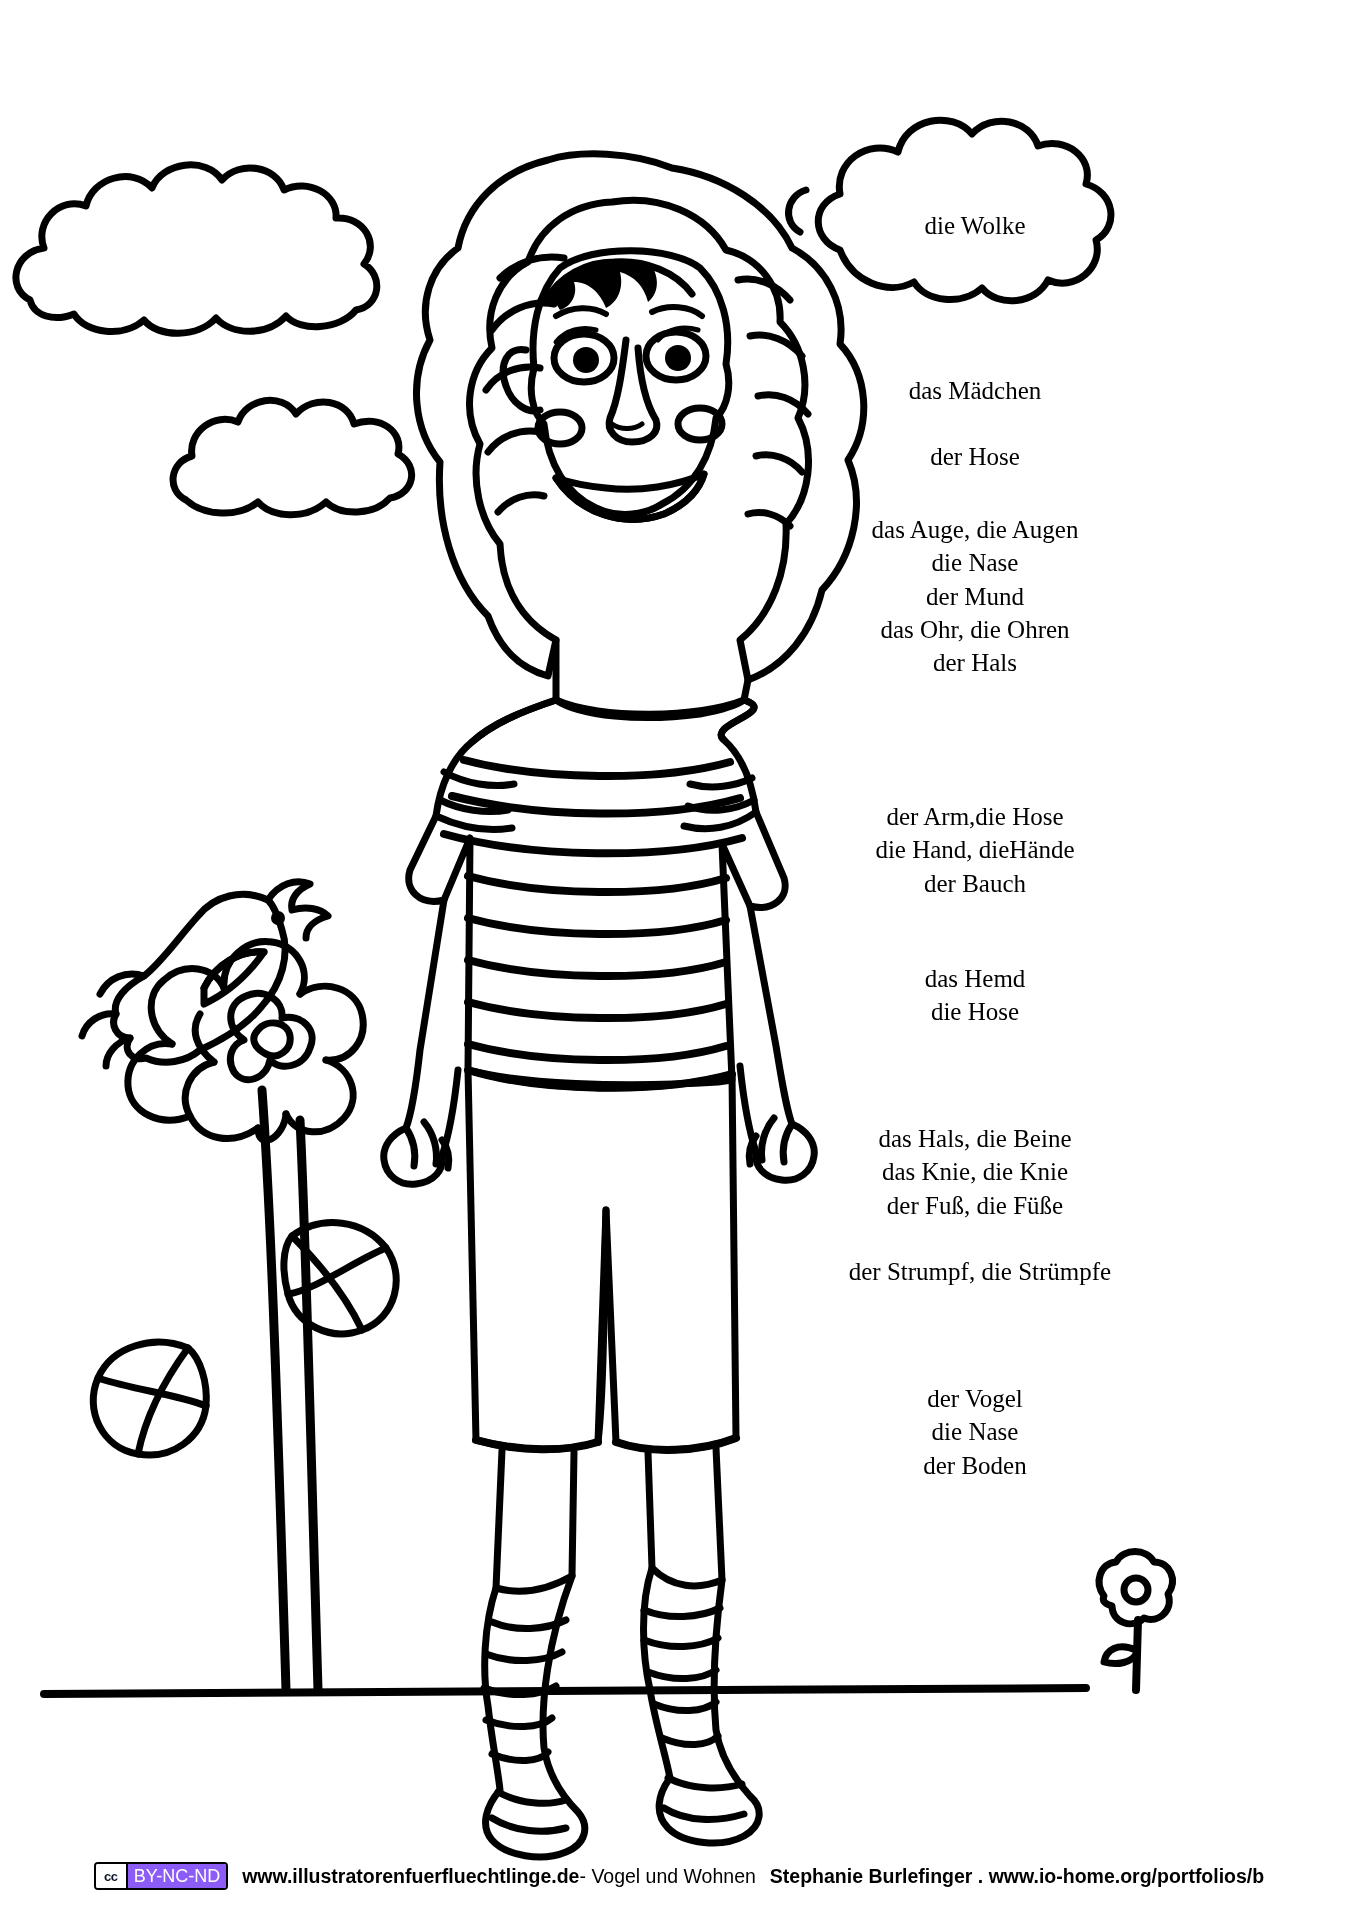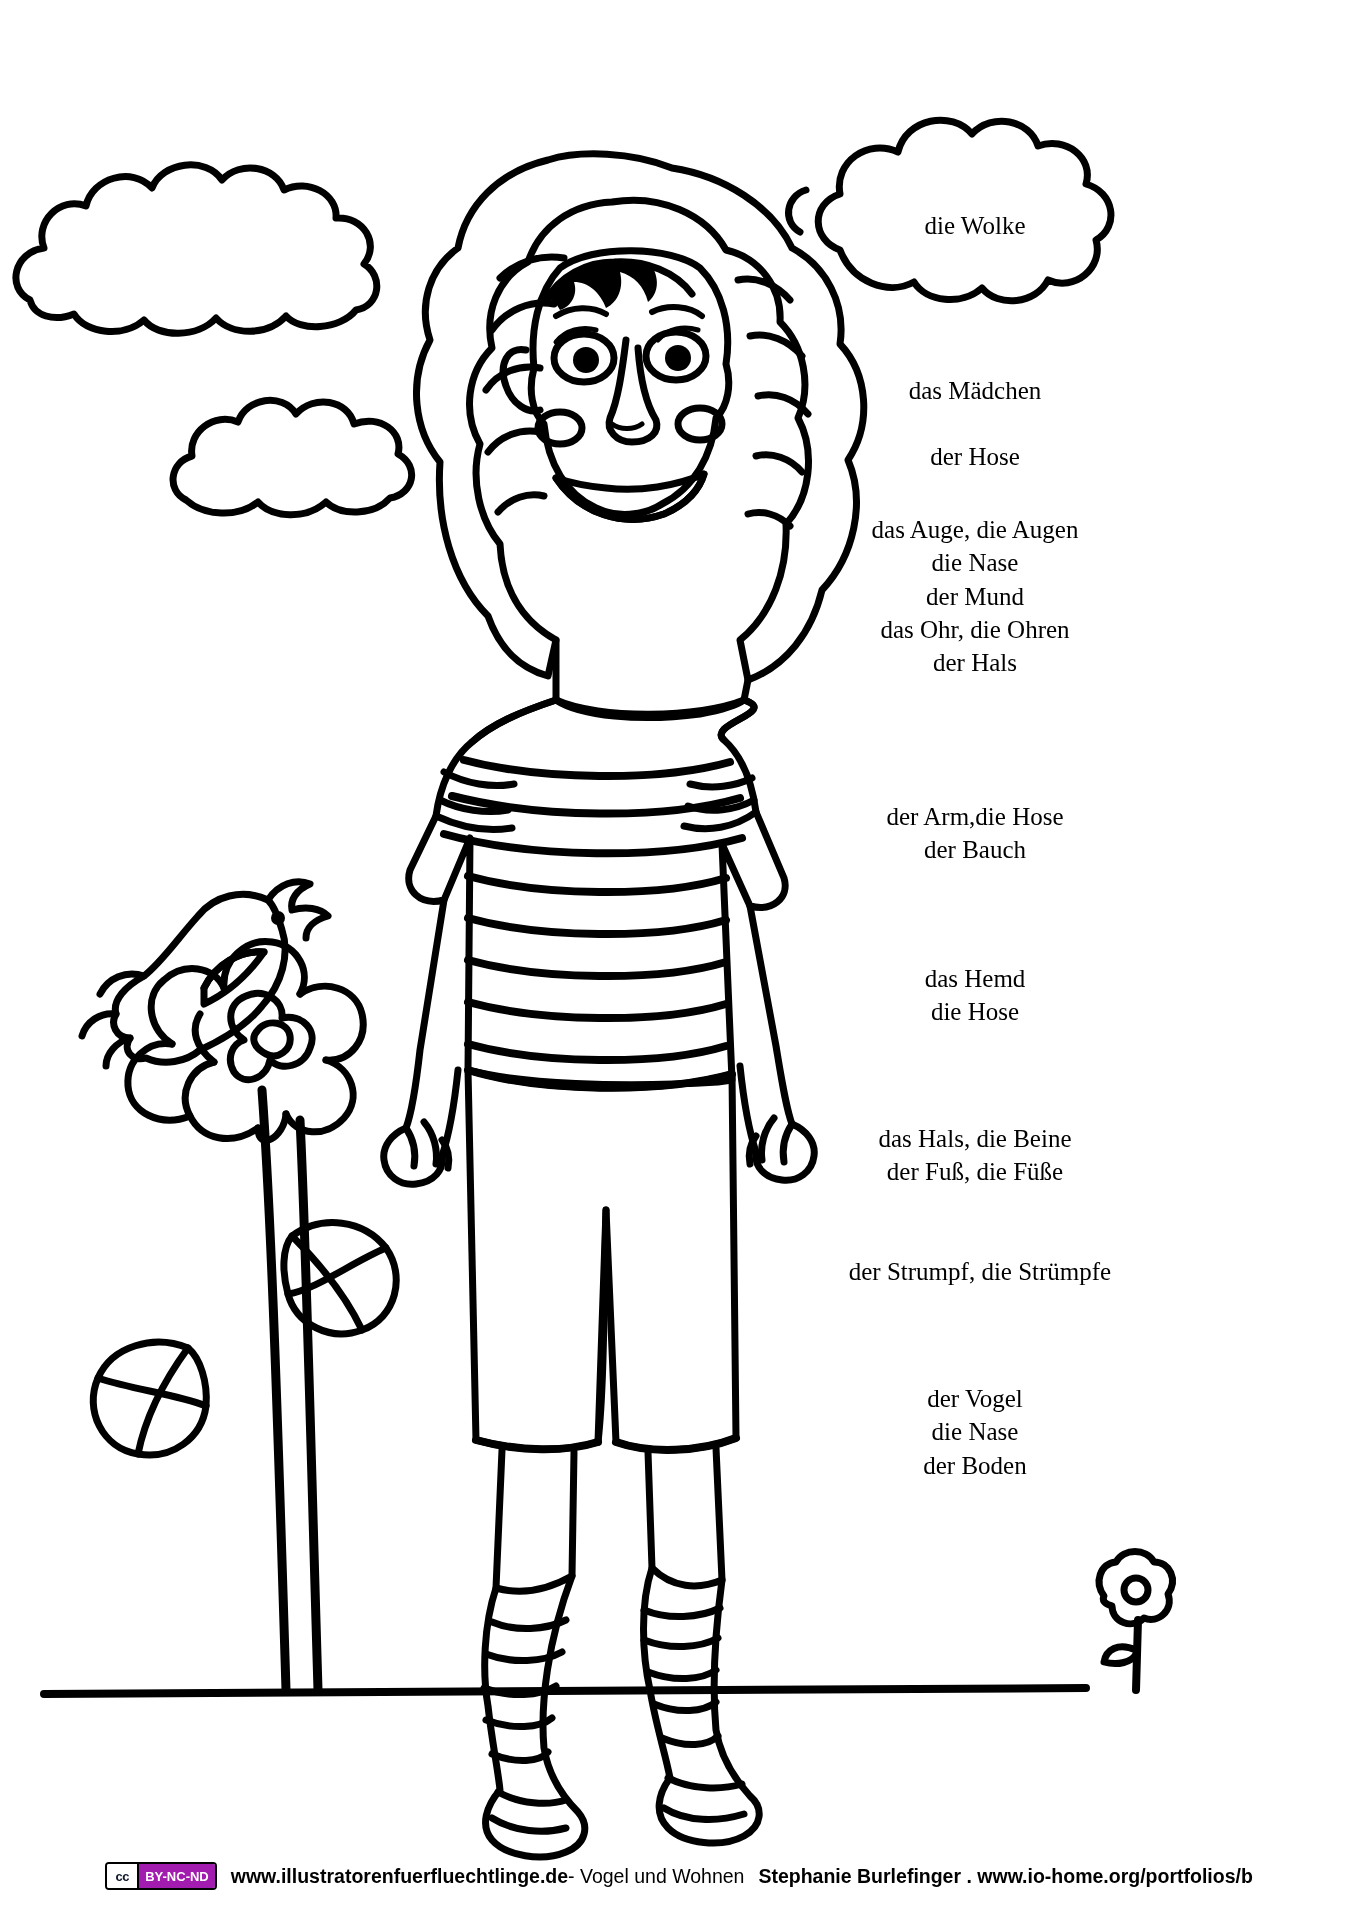--- a/index.html
+++ b/index.html
@@ -90,24 +90,24 @@
     font-weight: bold;
     background: #fff;
     color: #0f172a;
     border-right: 2px solid #000;
     letter-spacing: -0.5px;
   }
   #cc-badge .cc-text {
     display: flex;
     align-items: center;
     padding: 0 6px;
-    font-size: 13px;
-    font-weight: bold;
+    font-size: 18px;
+    font-weight: normal;
     color: #ffffff;
-    background: #a21caf;
+    background: #8b5cf6;
     letter-spacing: 0px;
   }
   .footer-text {
     font-size: 19.5px;
     color: #000;
   }
   .footer-strong {
     font-weight: bold;
   }
   .footer-normal {
@@ -355,30 +355,32 @@
     <div class="label-group lg-head">
       <div>das Auge, die Augen</div>
       <div>die Nase</div>
       <div>der Mund</div>
       <div>das Ohr, die Ohren</div>
       <div>der Hals</div>
     </div>
 
     <div class="label-group lg-arms">
       <div>der Arm,die Hose</div>
+      <div>die Hand, dieHände</div>
       <div>der Bauch</div>
     </div>
 
     <div class="label-group lg-clothes">
       <div>das Hemd</div>
       <div>die Hose</div>
     </div>
 
     <div class="label-group lg-legs">
       <div>das Hals, die Beine</div>
+      <div>das Knie, die Knie</div>
       <div>der Fuß, die Füße</div>
     </div>
 
     <div class="label-group lg-strumpf">
       <div>der Strumpf, die Strümpfe</div>
     </div>
 
     <div class="label-group lg-nature">
       <div>der Vogel</div>
       <div>die Nase</div>

